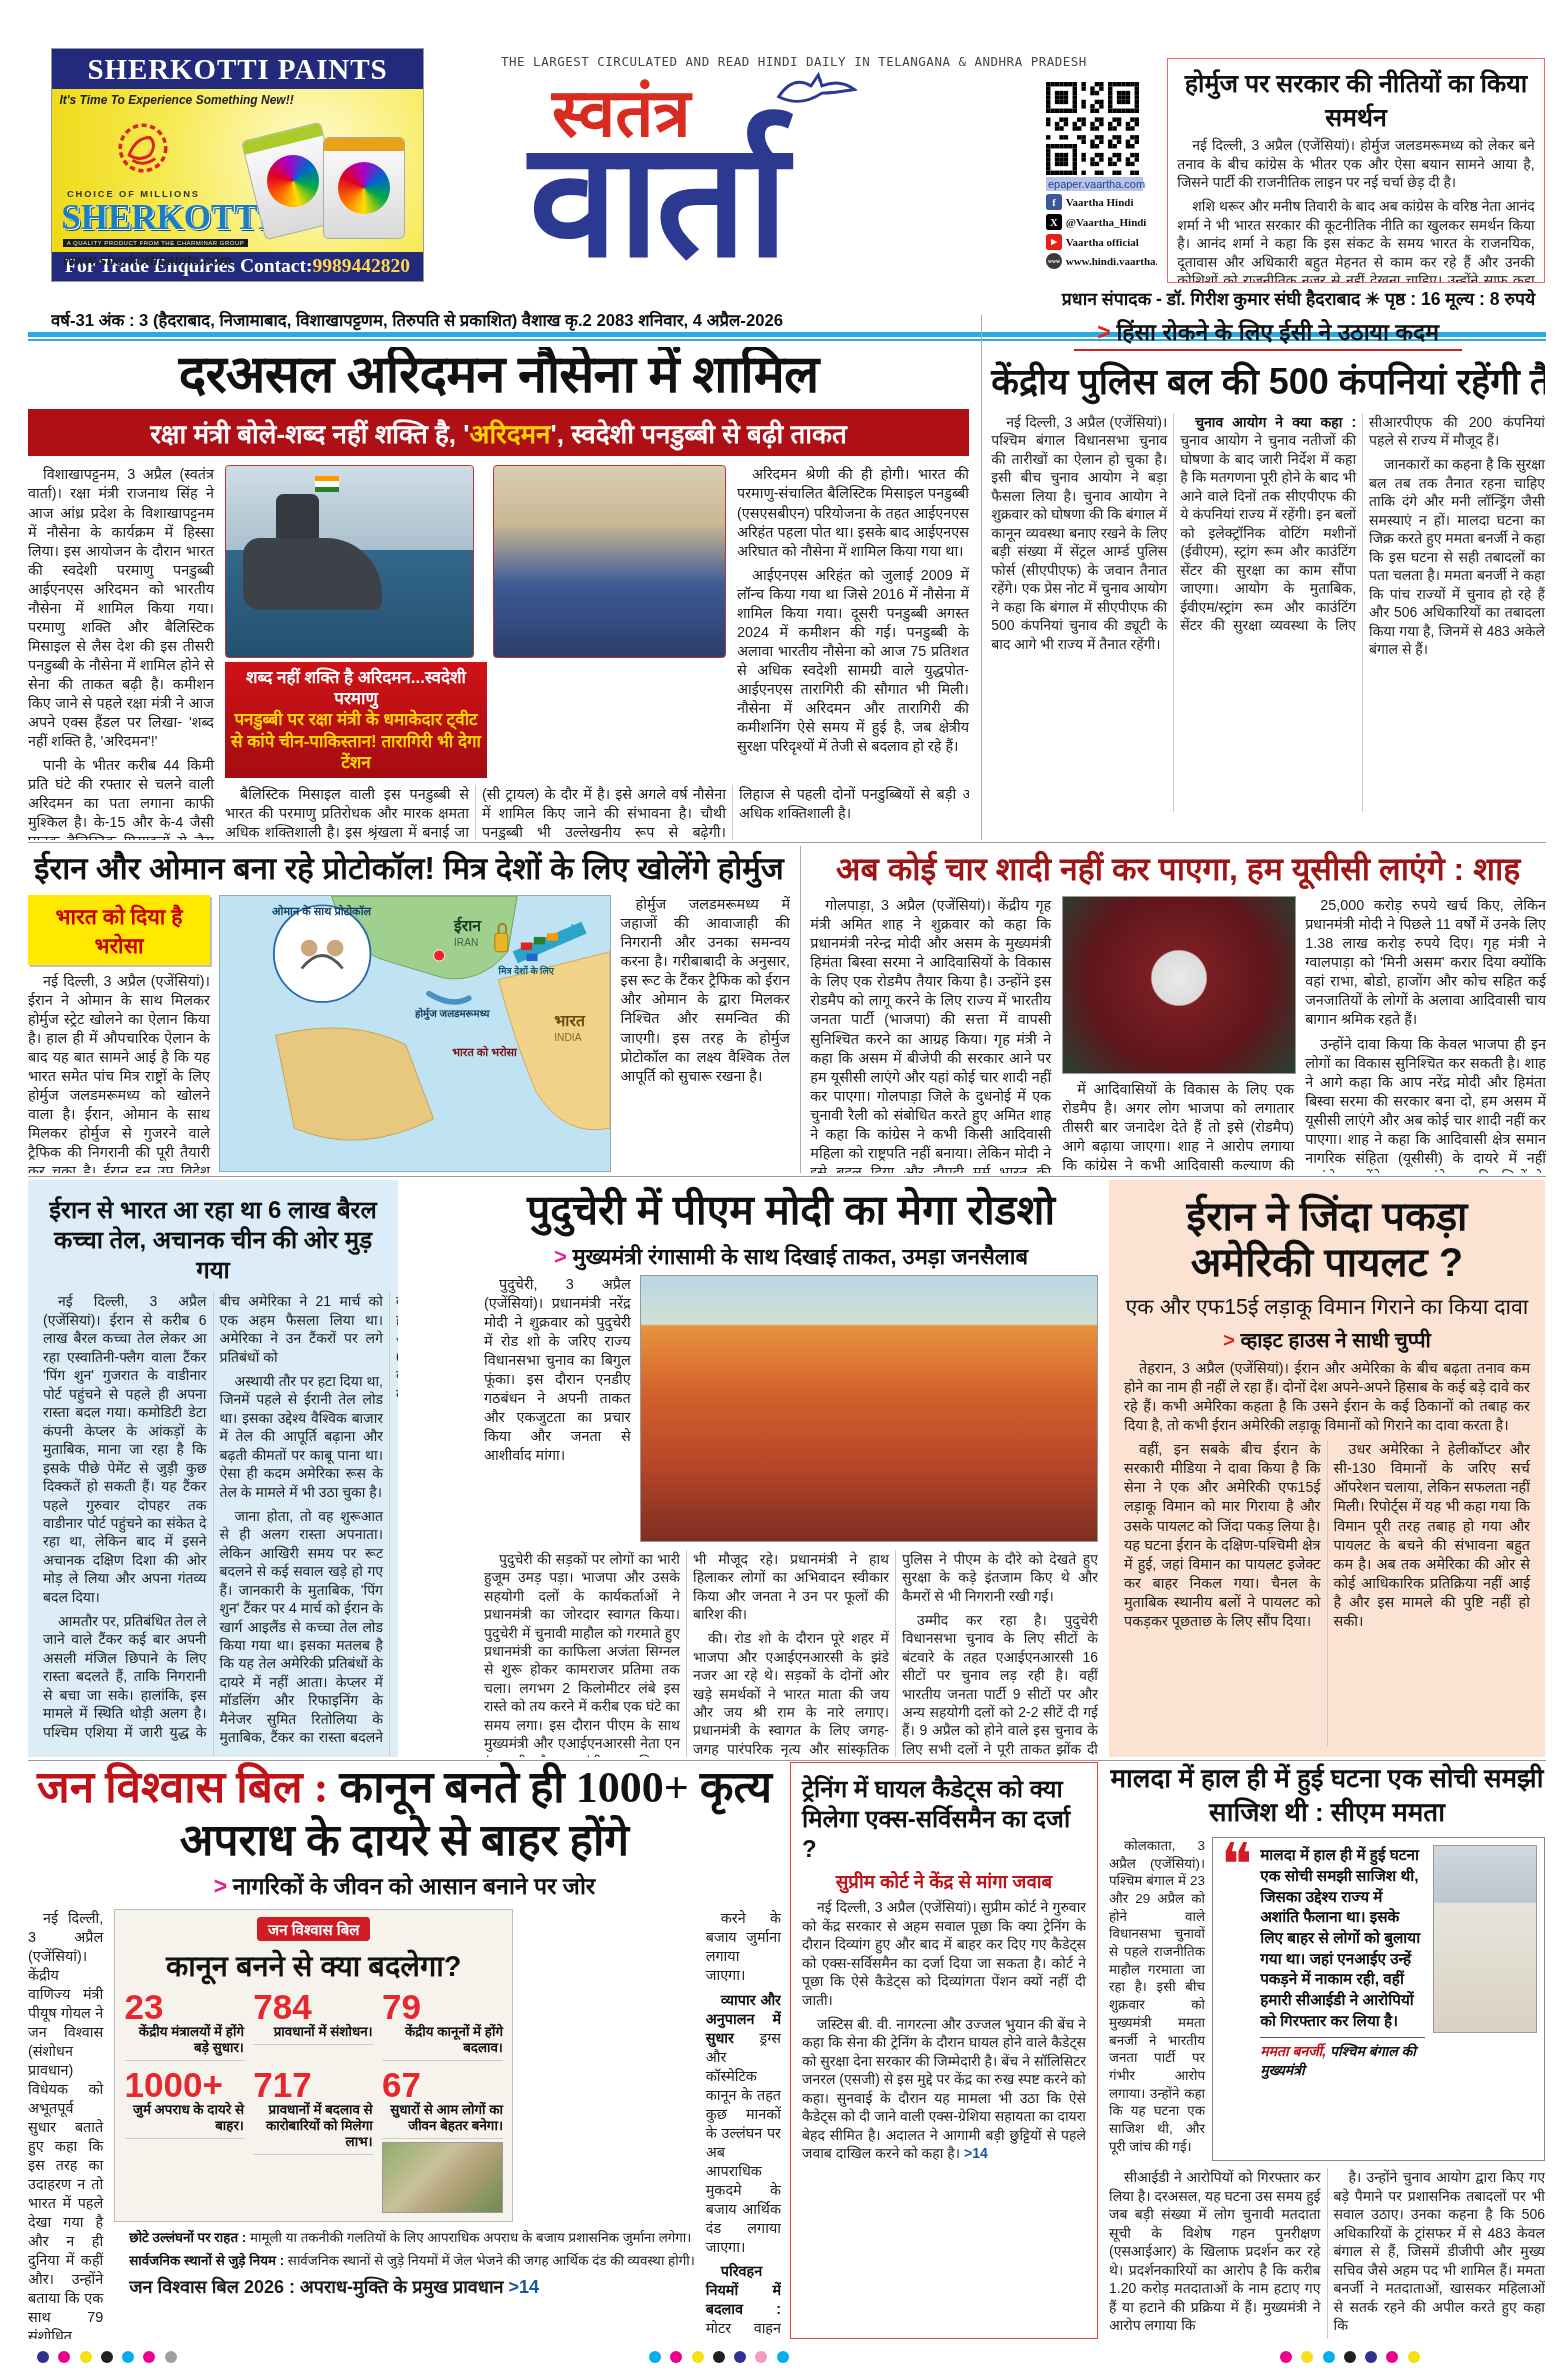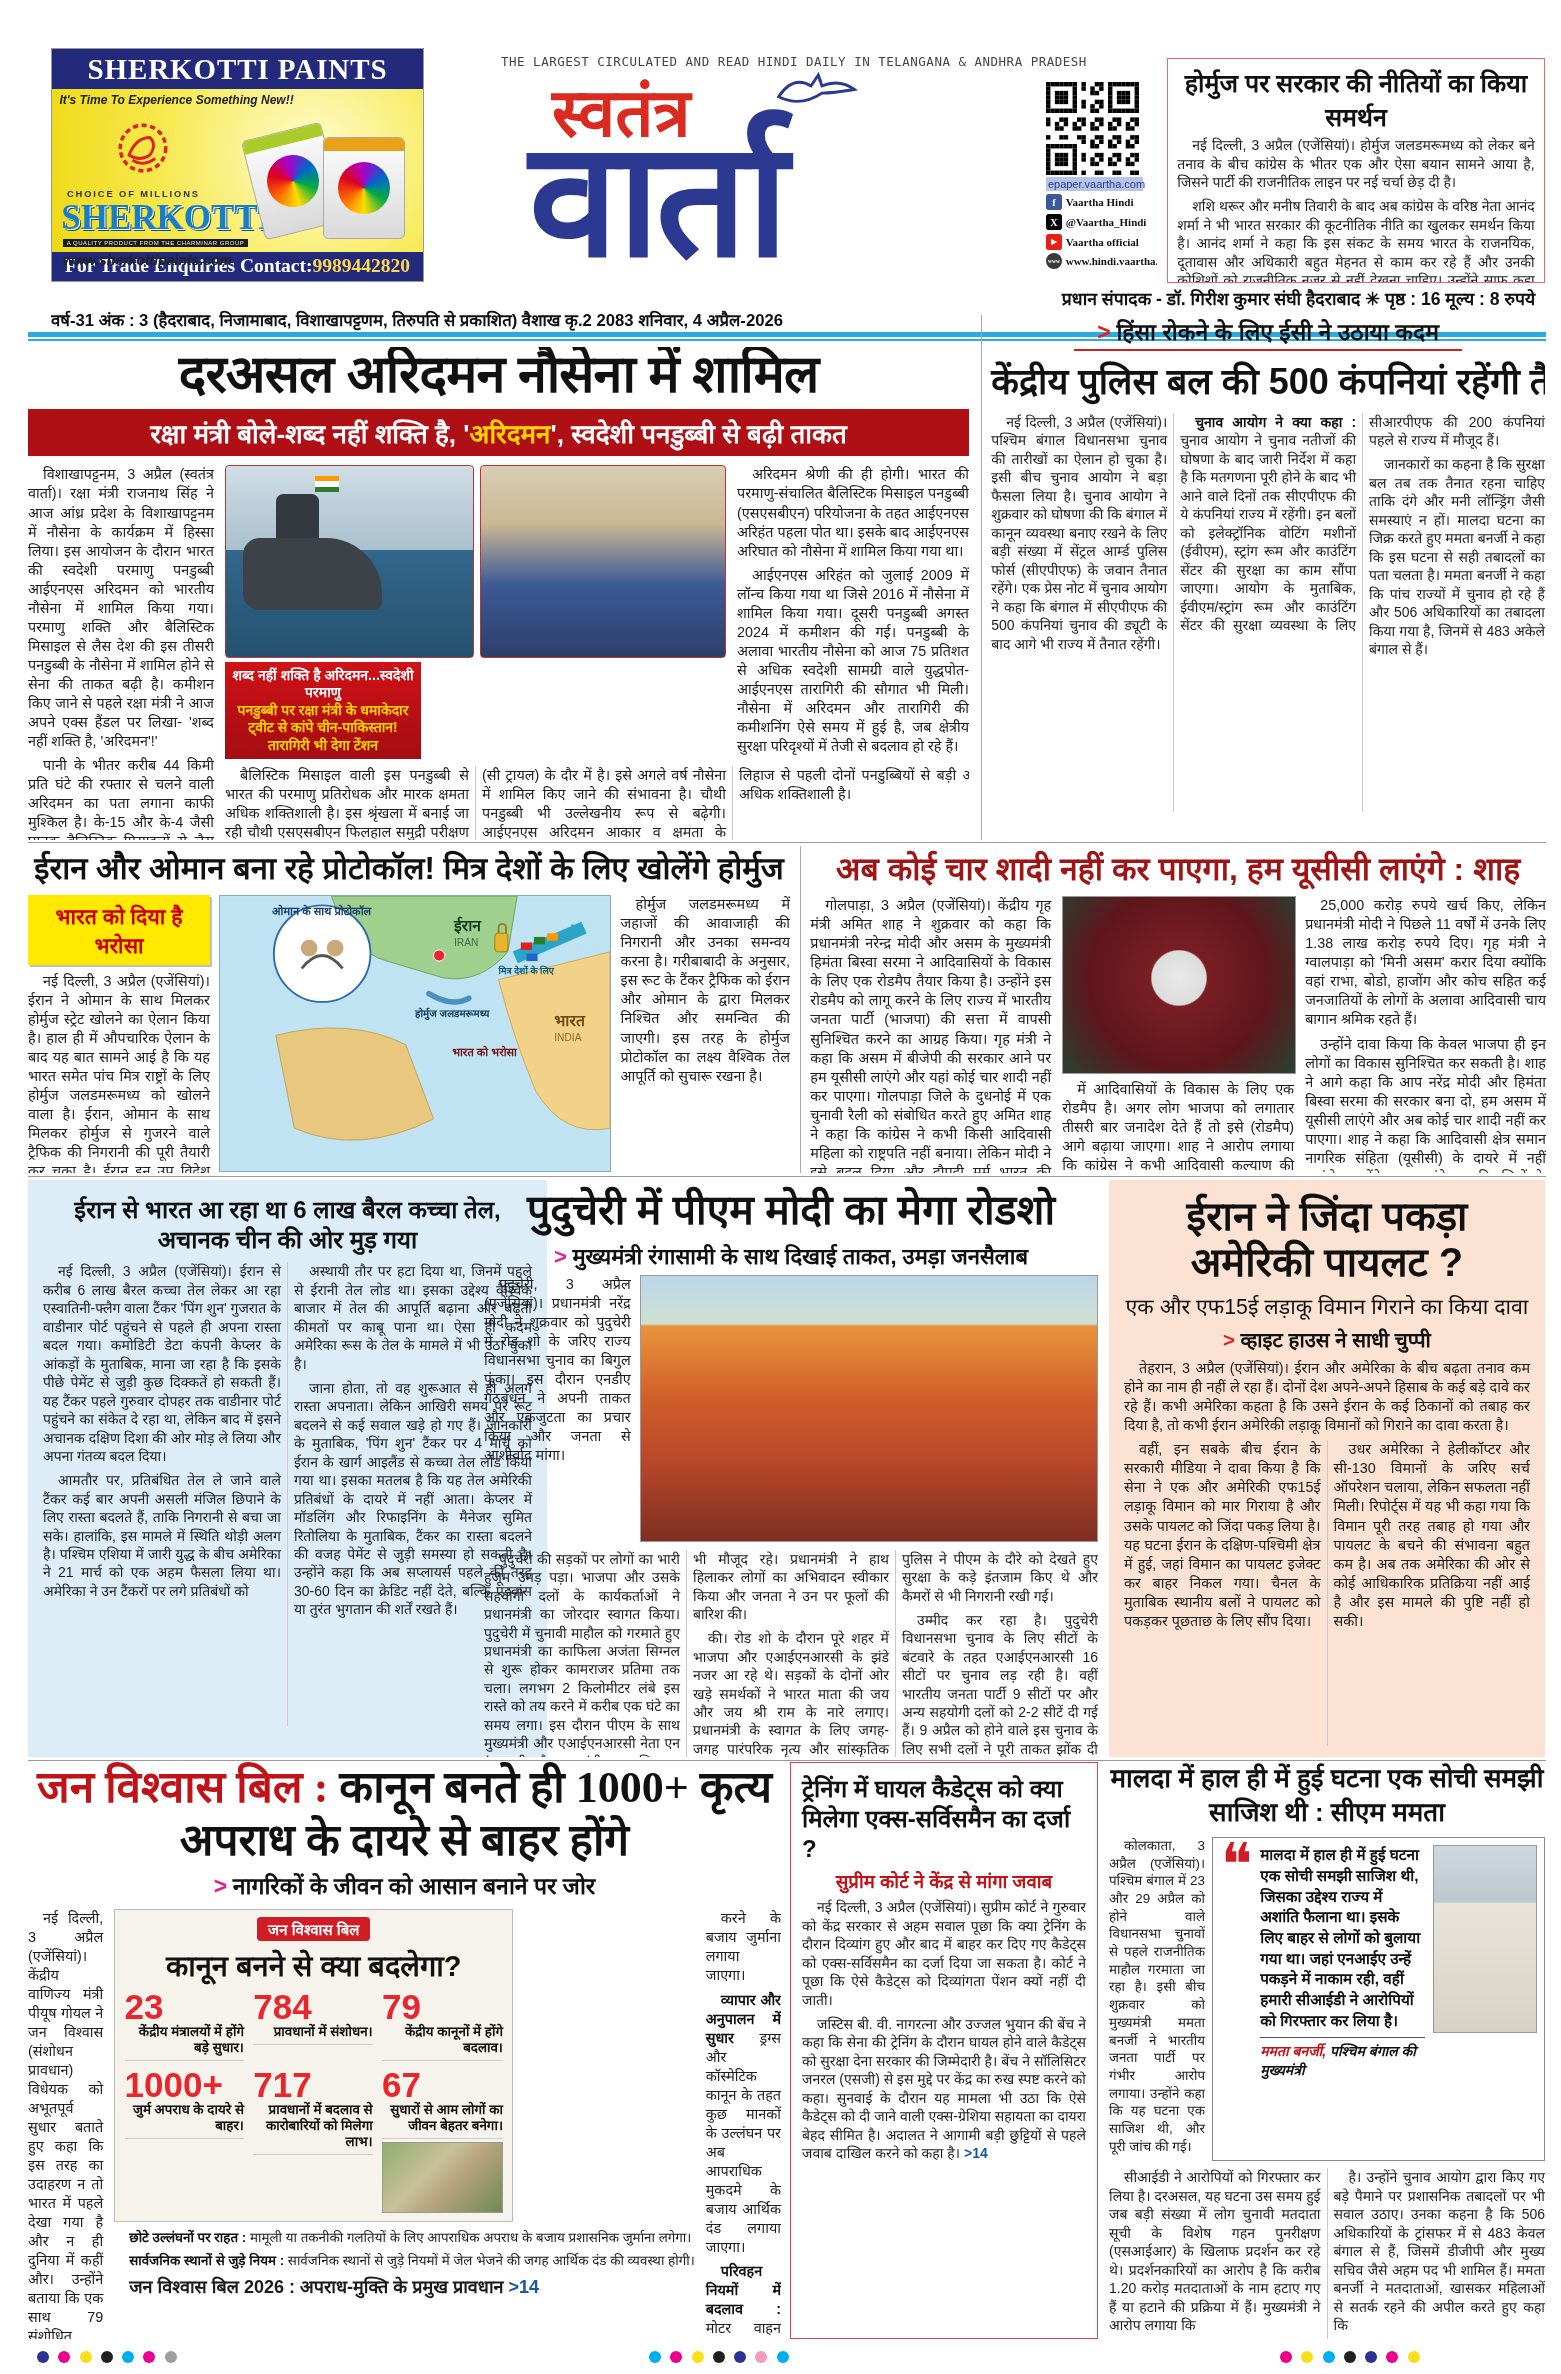--- a/index.html
+++ b/index.html
@@ -76,22 +76,22 @@
   .ins-flex{display:flex;gap:11px;margin-top:9.3px;height:364px;}
   .ins-c1{width:186px;flex:0 0 186px;}
   .ins-mid{width:501px;flex:0 0 501px;}
   .ins-photos{display:flex;gap:5.6px;}
   .photo{position:relative;border:0.9px solid #b33;border-radius:3.7px;overflow:hidden;}
   .ph-sub{width:247px;height:191px;background:linear-gradient(180deg,#cfdde6 0%,#a9c0cd 44%,#33678c 44%,#24516f 100%);}
   .hull{position:absolute;left:16.7px;top:72px;width:139px;height:72px;background:#3c4248;border-radius:16.7px 56px 7.4px 16.7px;}
   .sail{position:absolute;left:50px;top:28px;width:43px;height:56px;background:#34393f;border-radius:7.4px 7.4px 0 0;}
   .flag{position:absolute;left:89px;top:9.3px;width:24px;height:16px;background:linear-gradient(180deg,#f90 33%,#fff 33%,#fff 66%,#2a7d2a 66%);}
   .ph-raj{width:247px;height:191px;background:linear-gradient(180deg,#d8cdb4 0%,#cbb894 30%,#3d5a96 62%,#2d3f6b 100%);}
-  .cap{margin-top:3.7px;width:196px;background:linear-gradient(180deg,#d01217,#a30d12);color:#fff;font-weight:bold;
-       font-size:14px;text-align:center;padding:4.6px 3.7px;box-sizing:border-box;line-height:1.25;}
+  .cap{margin-top:3.7px;width:262px;background:linear-gradient(180deg,#d01217,#a30d12);color:#fff;font-weight:bold;
+       font-size:17px;text-align:center;padding:4.6px 3.7px;box-sizing:border-box;line-height:1.25;}
   .cap .c2{color:#ffd400;display:block;}
   .ins-cont{margin-top:7.4px;}
   .ins-c4{flex:1;}
 
   
   .pol{left:981px;top:315px;width:564px;height:525px;border-left:0.9px solid #aaa;padding-left:9.3px;box-sizing:border-box;}
   .kicker{text-align:center;font-size:23px;font-weight:bold;}
   .kicker .arr{color:#d22;font-weight:bold;margin-right:5.6px;}
   .kick-underline{width:70%;margin:1.9px auto 5.6px;border-bottom:2.3px solid #c22;}
   .pol h2{margin:1.9px 0 7.4px 0;font-size:36px;font-weight:800;text-align:center;white-space:nowrap;}
@@ -110,21 +110,21 @@
   
   .shah{left:800px;top:846px;width:746px;height:327px;border-left:0.9px solid #aaa;padding-left:9.3px;box-sizing:border-box;}
   .shah h2{margin:0 0 7.4px 0;font-size:32px;font-weight:800;color:#9f1516;text-align:center;white-space:nowrap;}
   .shah-flex{display:flex;gap:11px;height:278px;}
   .shah-c{flex:1;}
   .ph-shah{width:232px;height:176px;flex:0 0 232px;background:
       radial-gradient(circle at 50% 46%,#e9e9e9 0%,#dcdcdc 18%,#7a1f24 19%,#5e161b 60%,#274233 100%);border:0.9px solid #999;}
   .shah-mid{flex:0 0 232px;width:232px;}
 
   
-  .oil{left:28px;top:1180px;width:519px;height:577px;background:#dcedf8;padding:15px;box-sizing:border-box;}
+  .oil{left:28px;top:1180px;width:370px;height:577px;background:#dcedf8;padding:15px;box-sizing:border-box;}
   .oil h2{margin:0 0 7.4px 0;font-size:24px;font-weight:800;text-align:center;line-height:1.25;}
   .oil .cols-2{height:464px;font-size:14px;}
 
   
   .modi{left:484px;top:1180px;width:614px;height:577px;}
   .modi h2{margin:0;font-size:41px;font-weight:800;text-align:center;white-space:nowrap;}
   .modi .kicker{font-size:22px;margin-top:3.7px;}
   .modi .kicker .arr{color:#e0218a;}
   .modi-flex{display:flex;gap:9.3px;margin-top:5.6px;}
   .modi-c1{flex:1;}

